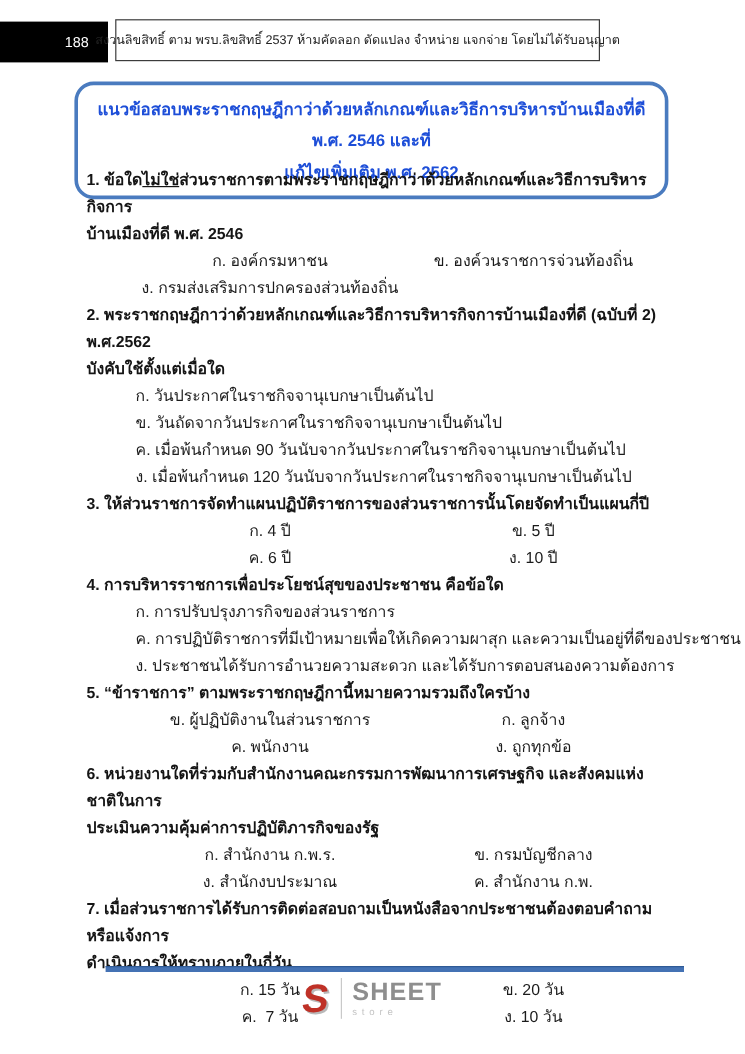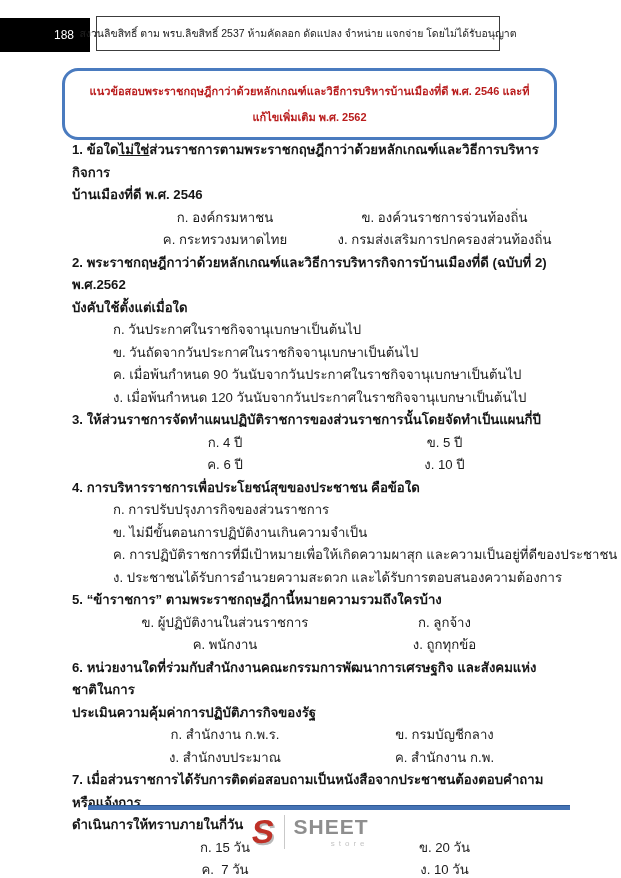--- a/index.html
+++ b/index.html
@@ -16,21 +16,21 @@
   .copyright-box{
     position:absolute;left:96px;top:16px;width:404px;height:35px;
     border:1px solid #3c3c3c;box-sizing:border-box;background:#fff;
     display:flex;align-items:center;justify-content:center;
     font-size:10.5px;white-space:nowrap;color:#222;
   }
   
   .title-box{
     position:absolute;left:62px;top:68px;width:495px;box-sizing:border-box;
     border:3px solid #4a7bbf;border-radius:16px;padding:7px 16px;
-    text-align:center;font-weight:bold;font-size:11px;line-height:26px;color:#b91c1c;
+    text-align:center;font-weight:bold;font-size:14px;line-height:26px;color:#1d4ed8;
   }
   
   .content{
     position:absolute;left:72px;top:139px;width:480px;
     font-size:13.2px;line-height:22.5px;
   }
   .q-text{font-weight:bold;color:#151515;}
   .q-text .u{text-decoration:underline;}
   .opts{padding-left:41px;}
   .opts.two-col{display:grid;grid-template-columns:224px 1fr;text-align:center;}
@@ -44,21 +44,21 @@
     position:absolute;left:0;top:812px;width:621px;
     display:flex;justify-content:center;align-items:center;gap:9px;
   }
   .logo-mark{
     font-size:33px;font-weight:800;color:#bf3127;transform:skewX(-8deg);
     text-shadow:2px 2px 0 #b9b9b9;line-height:40px;
   }
   .logo-divider{width:1px;height:34px;background:#c9c9c9;}
   .logo-textblock{display:flex;flex-direction:column;}
   .logo-name{font-size:21px;font-weight:bold;color:#8e8e8e;letter-spacing:1px;line-height:22px;}
-  .logo-sub{font-size:8px;color:#c4c4c4;letter-spacing:4px;margin-top:1px;text-align:right;}
+  .logo-sub{font-size:8px;color:#c4c4c4;letter-spacing:4px;margin-top:1px;}
 </style>
 </head>
 <body>
 
 <div class="page">
 
   <div class="pagenum-bar">
     <span>188</span>
   </div>
   <div class="copyright-box">
@@ -71,21 +71,20 @@
   </div>
 
   <div class="content">
 
     <div>
       <div class="q-text"><span>1. ข้อใด</span><span class="u">ไม่ใช่</span><span>ส่วนราชการตามพระราชกฤษฎีกาว่าด้วยหลักเกณฑ์และวิธีการบริหารกิจการ</span></div>
       <div class="q-text">บ้านเมืองที่ดี พ.ศ. 2546</div>
       <div class="opts two-col">
         <div class="opt">ก. องค์กรมหาชน</div>
         <div class="opt">ข. องค์วนราชการจ่วนท้องถิ่น</div>
-        <div class="opt">ค. กระทรวงมหาดไทย</div>
         <div class="opt">ง. กรมส่งเสริมการปกครองส่วนท้องถิ่น</div>
       </div>
     </div>
 
     <div>
       <div class="q-text">2. พระราชกฤษฎีกาว่าด้วยหลักเกณฑ์และวิธีการบริหารกิจการบ้านเมืองที่ดี (ฉบับที่ 2) พ.ศ.2562</div>
       <div class="q-text">บังคับใช้ตั้งแต่เมื่อใด</div>
       <div class="opts">
         <div class="opt">ก. วันประกาศในราชกิจจานุเบกษาเป็นต้นไป</div>
         <div class="opt">ข. วันถัดจากวันประกาศในราชกิจจานุเบกษาเป็นต้นไป</div>
@@ -101,21 +100,20 @@
         <div class="opt">ข. 5 ปี</div>
         <div class="opt">ค. 6 ปี</div>
         <div class="opt">ง. 10 ปี</div>
       </div>
     </div>
 
     <div>
       <div class="q-text">4. การบริหารราชการเพื่อประโยชน์สุขของประชาชน คือข้อใด</div>
       <div class="opts">
         <div class="opt">ก. การปรับปรุงภารกิจของส่วนราชการ</div>
-        <div class="opt">ข. ไม่มีขั้นตอนการปฏิบัติงานเกินความจำเป็น</div>
         <div class="opt">ค. การปฏิบัติราชการที่มีเป้าหมายเพื่อให้เกิดความผาสุก และความเป็นอยู่ที่ดีของประชาชน</div>
         <div class="opt">ง. ประชาชนได้รับการอำนวยความสะดวก และได้รับการตอบสนองความต้องการ</div>
       </div>
     </div>
 
     <div>
       <div class="q-text">5. “ข้าราชการ” ตามพระราชกฤษฎีกานี้หมายความรวมถึงใครบ้าง</div>
       <div class="opts two-col">
         <div class="opt">ข. ผู้ปฏิบัติงานในส่วนราชการ</div>
         <div class="opt">ก. ลูกจ้าง</div>

